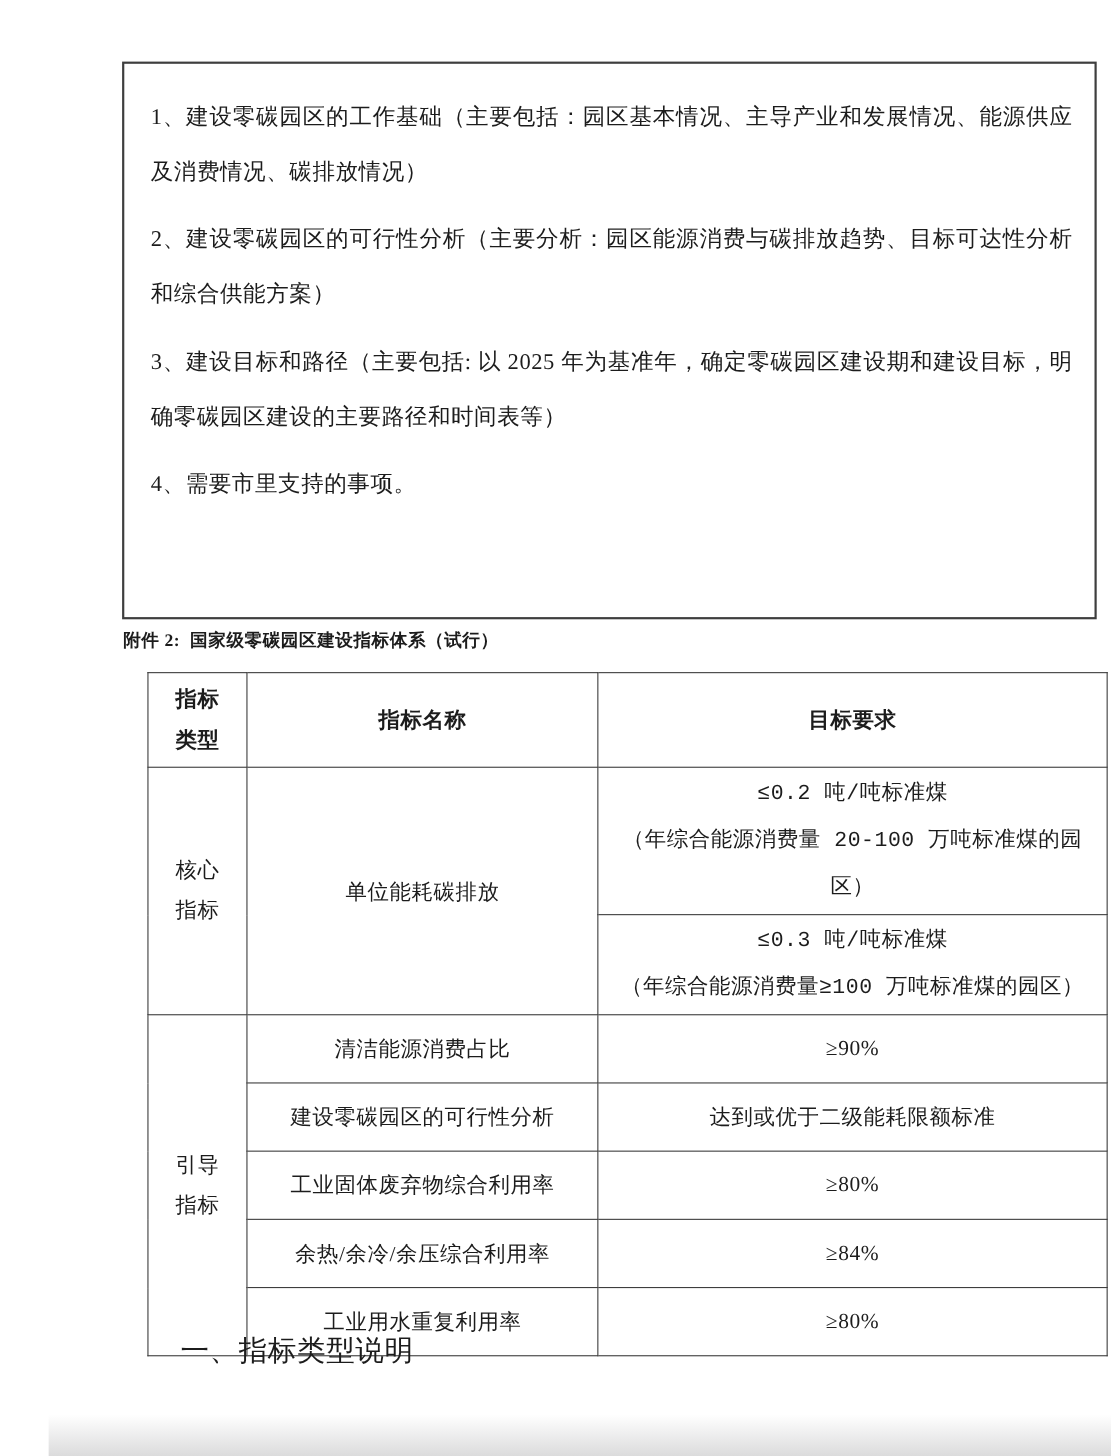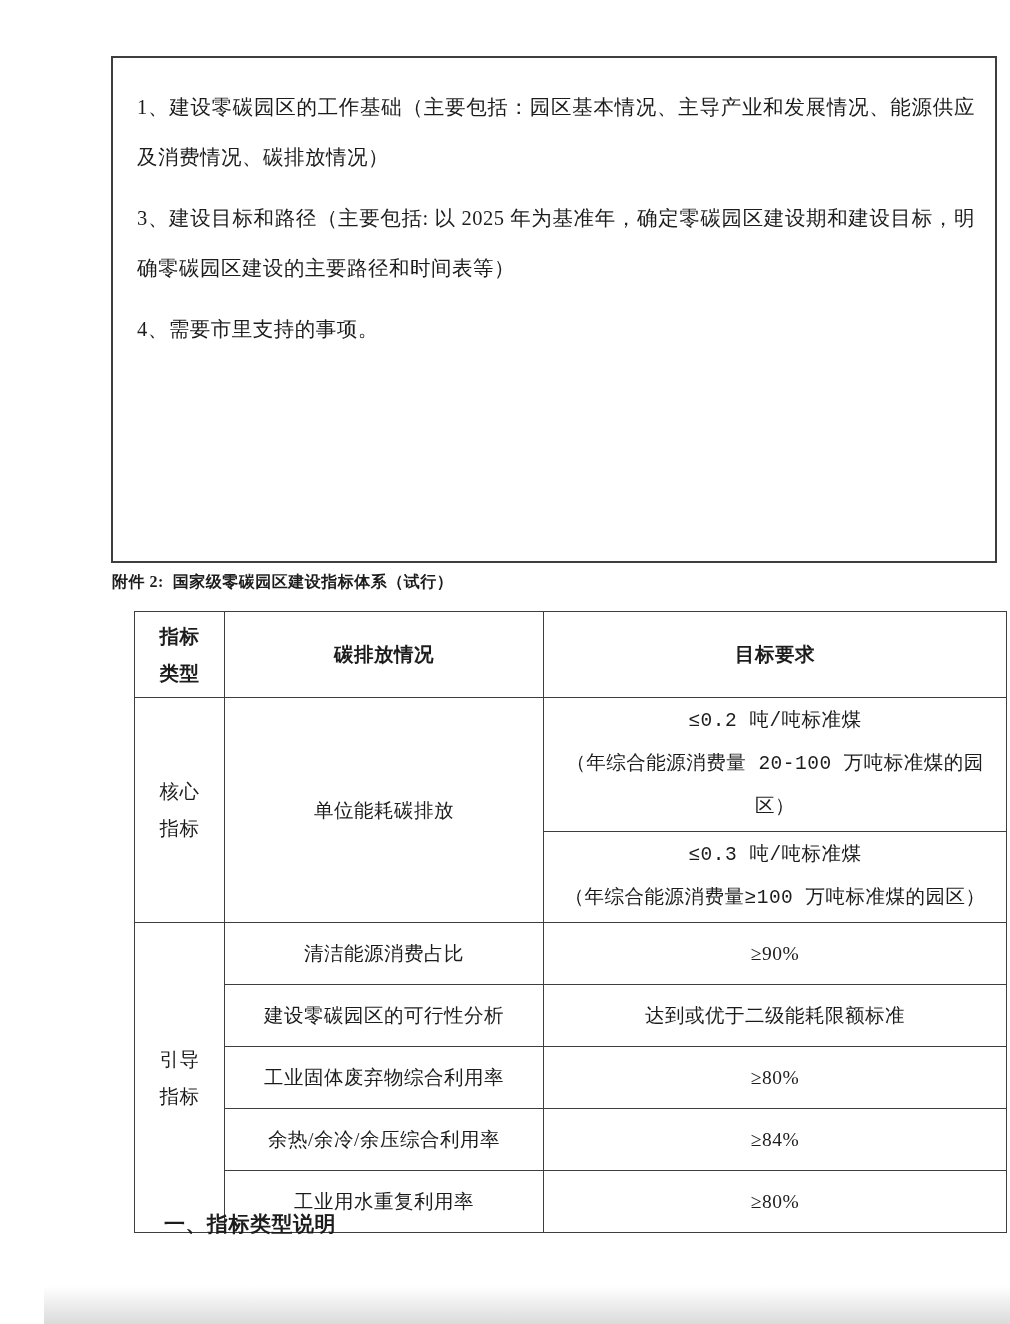--- a/index.html
+++ b/index.html
@@ -66,22 +66,22 @@
   .row-core    td { height: 89px; }
   .row-guide   td { height: 62px; }
   .two-line div { line-height: 37px; }
   .target-two-line div { line-height: 43px; font-family: Liberation Mono, monospace; }
 
   
   .section-heading {
     position: absolute;
     left: 120px;
     top: 1210px;
-    font-size: 21px;
-    font-weight: bold;
+    font-size: 26px;
+    font-weight: normal;
     letter-spacing: 0.5px;
   }
   .core-paragraph {
     position: absolute;
     left: 75px;
     top: 1256px;
     width: 874px;
     font-size: 20.5px;
     line-height: 34px;
     text-indent: 44px;
@@ -100,39 +100,40 @@
     pointer-events: none;
   }
 </style>
 </head>
 <body>
 
 <div class="page">
 
   <div class="notice-box">
     <p>1、建设零碳园区的工作基础（主要包括：园区基本情况、主导产业和发展情况、能源供应及消费情况、碳排放情况）</p>
+    <p>2、建设零碳园区的可行性分析（主要分析：园区能源消费与碳排放趋势、目标可达性分析和综合供能方案）</p>
     <p>3、建设目标和路径（主要包括: 以 2025 年为基准年，确定零碳园区建设期和建设目标，明确零碳园区建设的主要路径和时间表等）</p>
     <p>4、需要市里支持的事项。</p>
   </div>
 
   <div class="attachment-title">附件 2:  国家级零碳园区建设指标体系（试行）</div>
 
   <table class="indicator-table">
     <colgroup>
       <col style="width:90px">
       <col style="width:319px">
       <col style="width:463px">
     </colgroup>
     <tbody>
       <tr class="row-header">
         <td class="hdr two-line">
           <div>指标</div>
           <div>类型</div>
         </td>
-        <td class="hdr">碳排放情况</td>
+        <td class="hdr">指标名称</td>
         <td class="hdr">目标要求</td>
       </tr>
 
       <tr class="row-core">
         <td rowspan="2" class="two-line">
           <div>核心</div>
           <div>指标</div>
         </td>
         <td rowspan="2">单位能耗碳排放</td>
         <td class="target-two-line">

